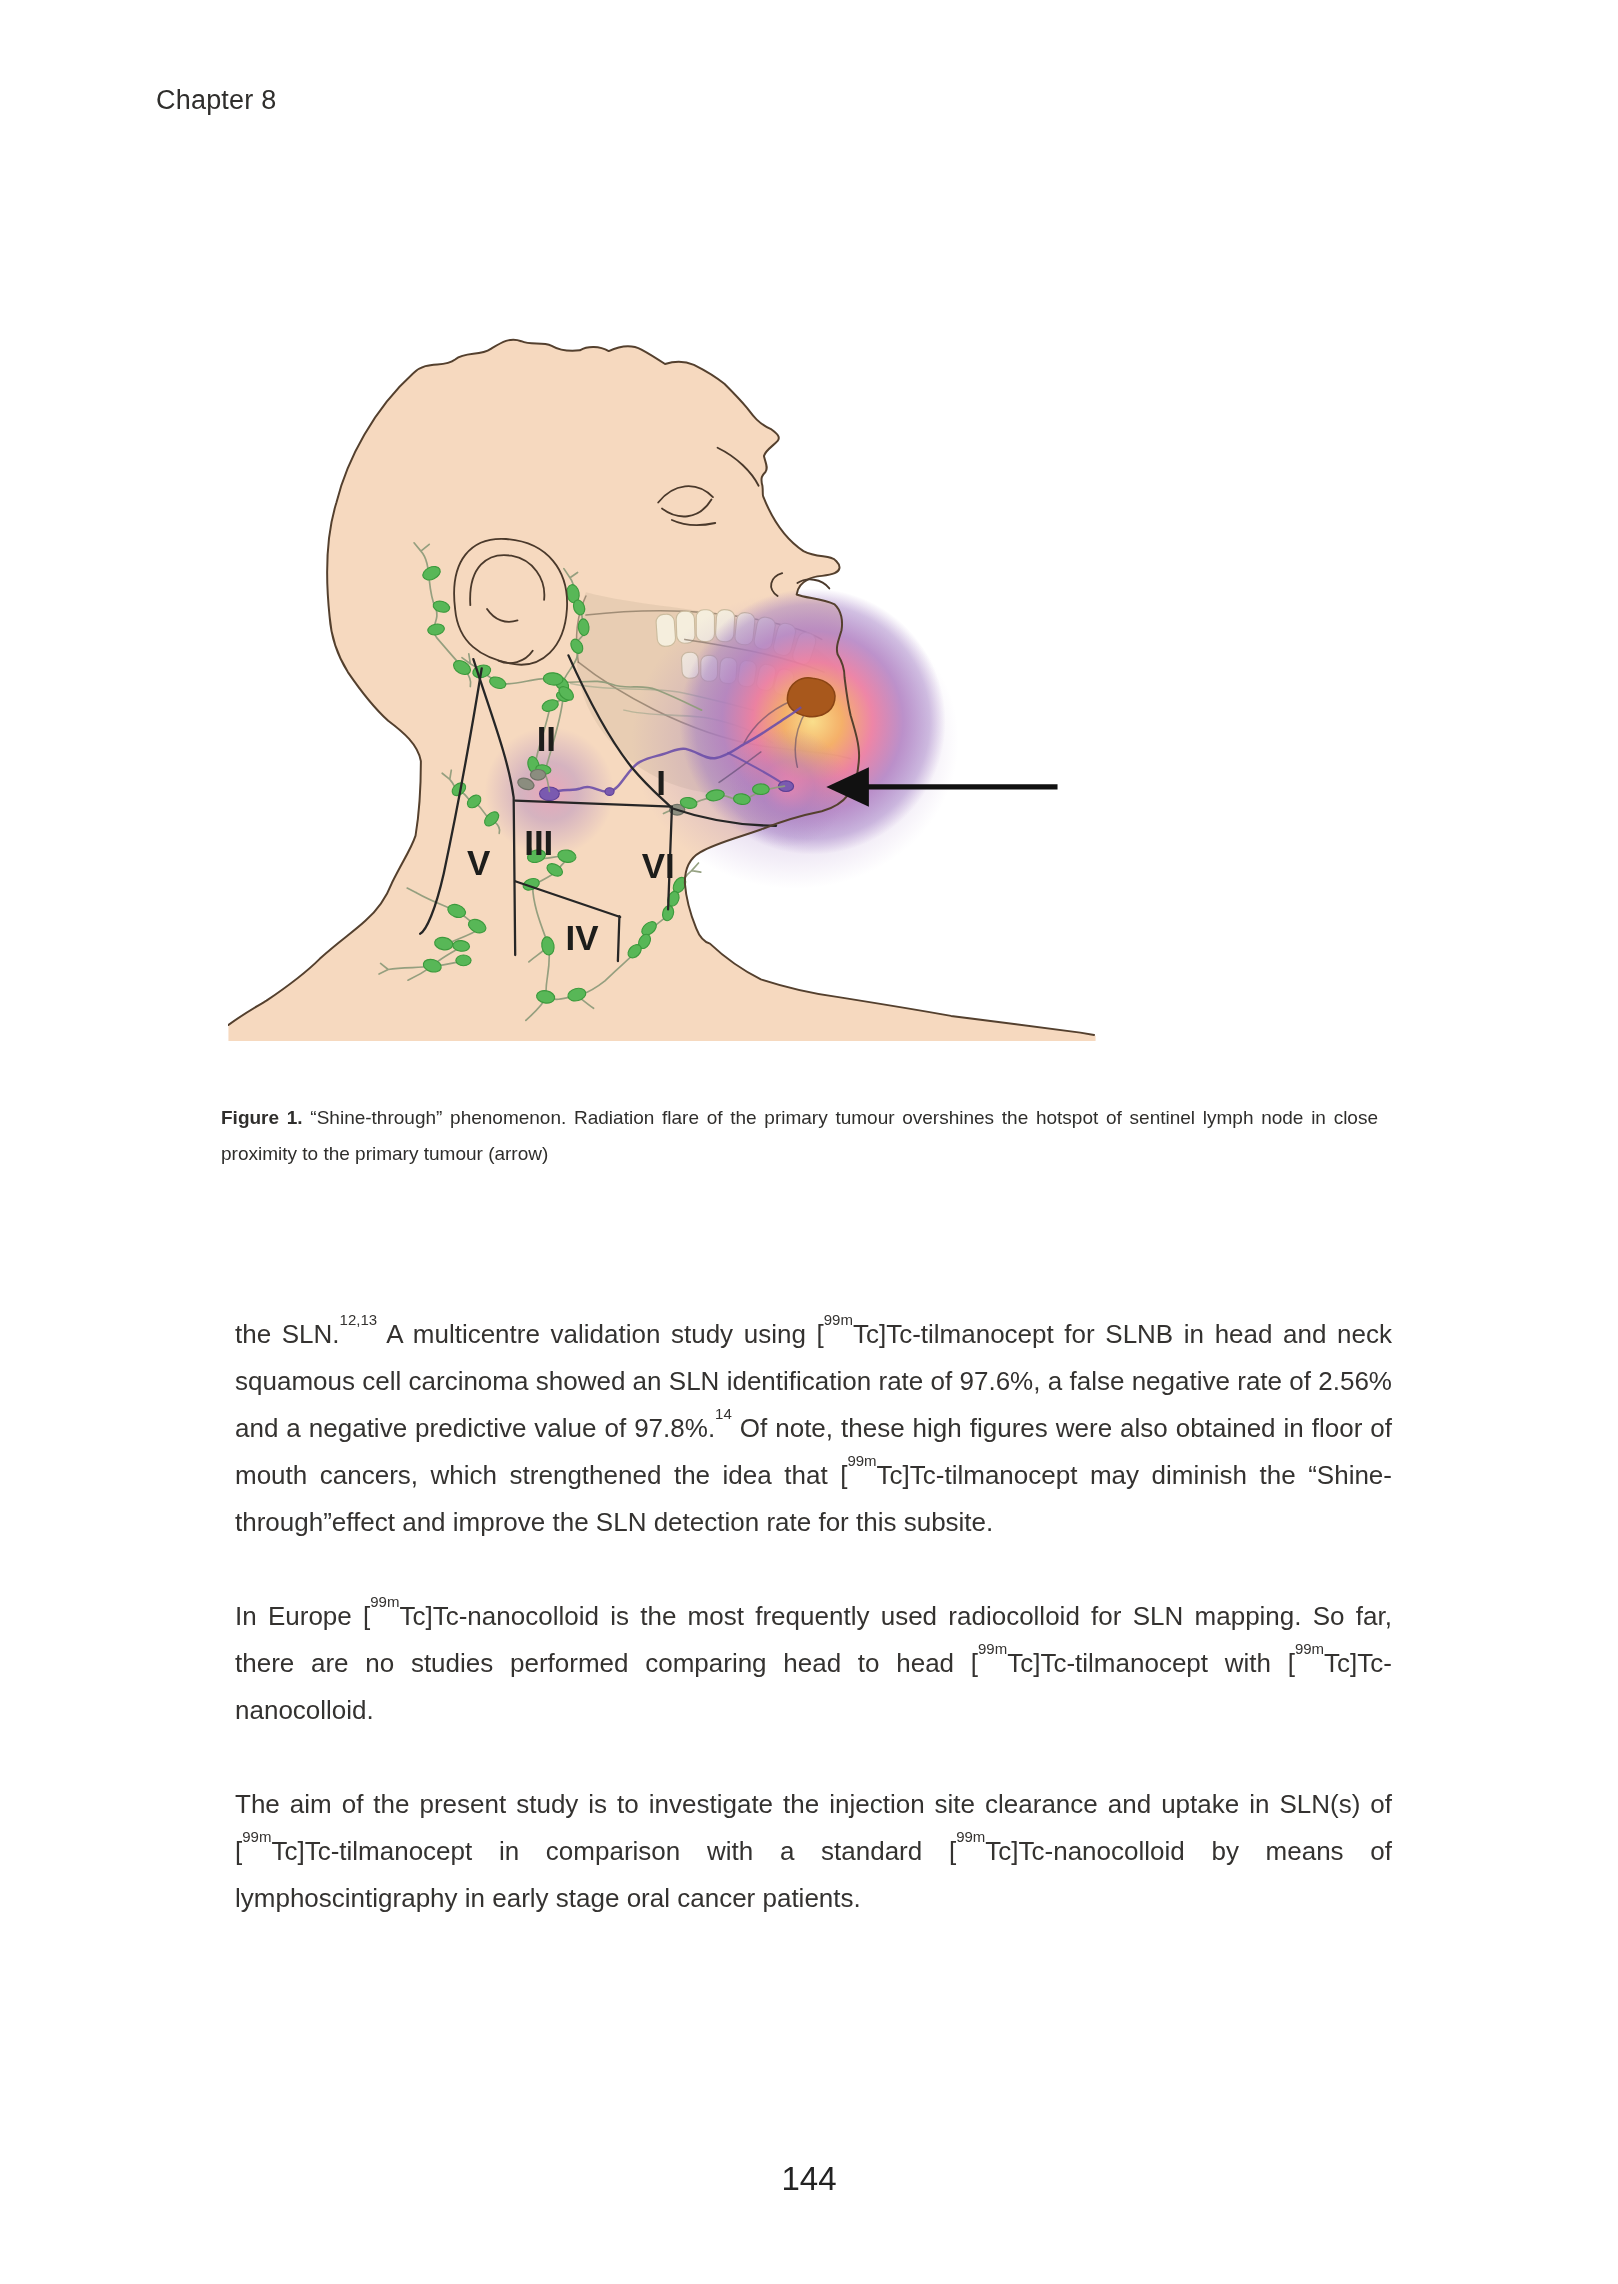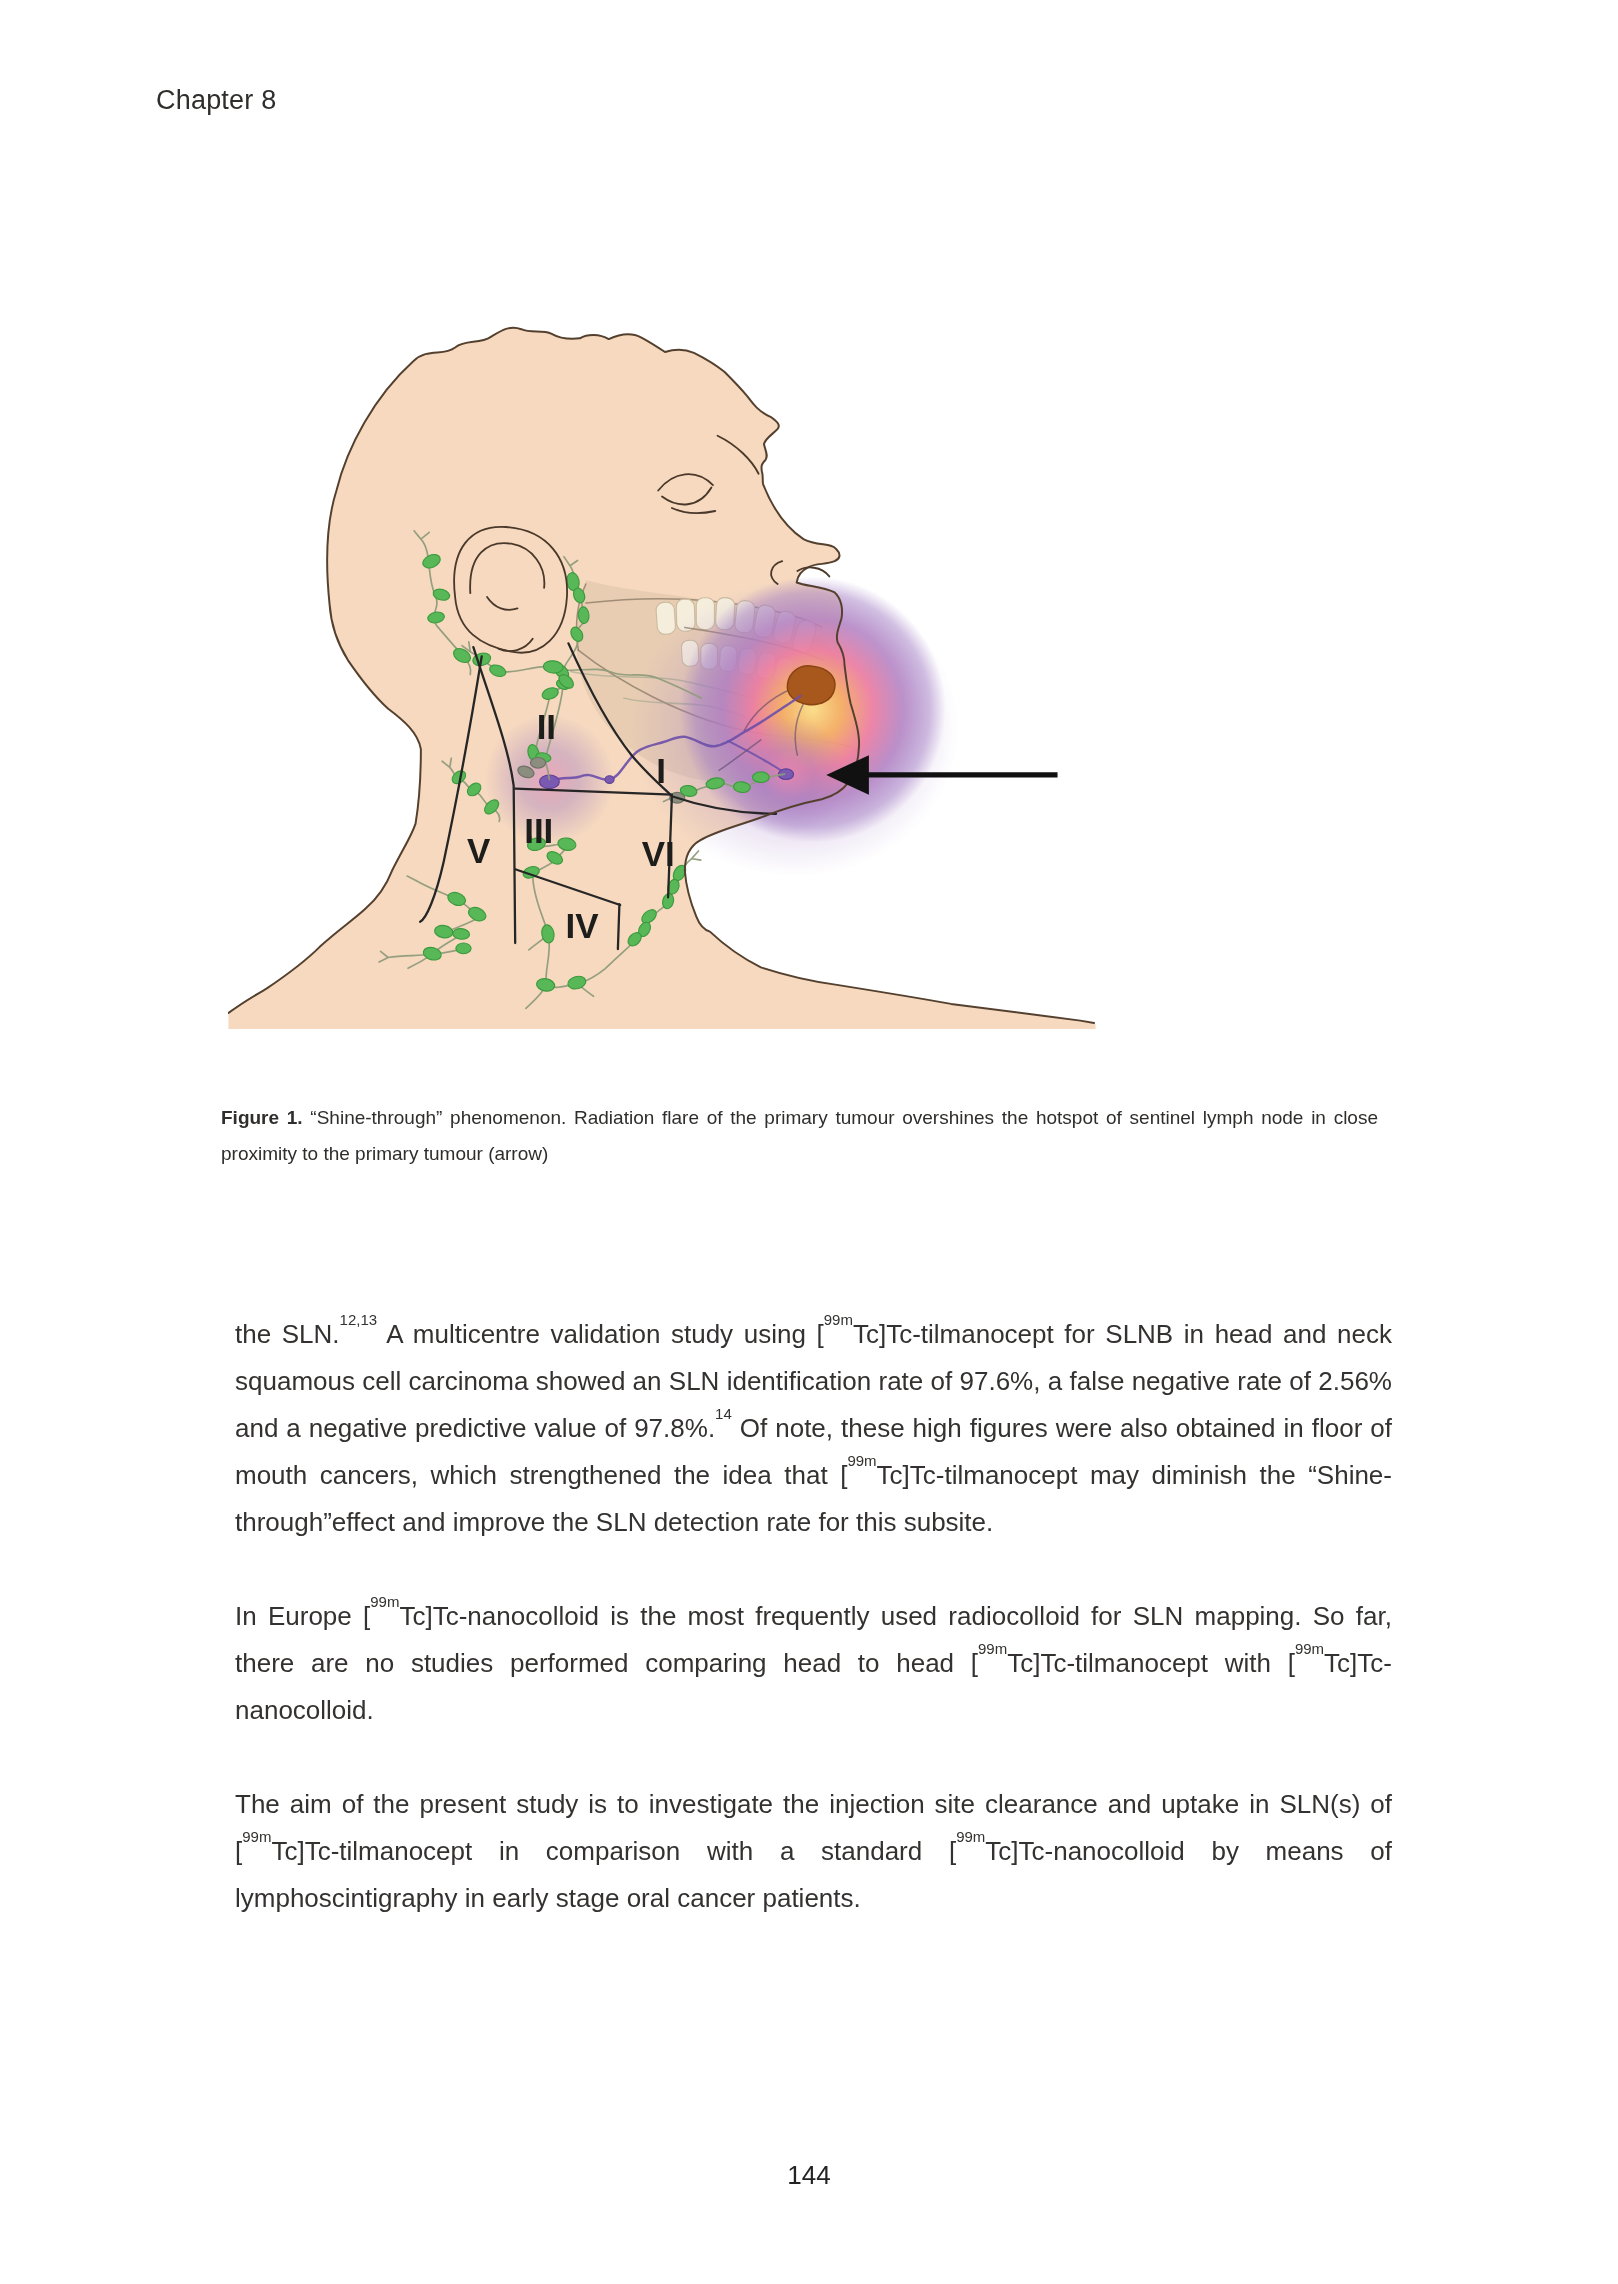--- a/index.html
+++ b/index.html
@@ -3,34 +3,34 @@
 <meta charset="utf-8">
 <style>
   html,body{margin:0;padding:0;background:#888;}
   .page{
     position:relative;width:1618px;height:2284px;background:#ffffff;
     font-family:"Liberation Sans",sans-serif;color:#343230;overflow:hidden;
   }
   .chapter-header{
     position:absolute;left:156px;top:85px;font-size:27px;color:#2f2e2c;letter-spacing:0.2px;
   }
-  .figure-wrap{position:absolute;left:228px;top:314px;width:868px;height:715px;}
+  .figure-wrap{position:absolute;left:228px;top:326px;width:868px;height:715px;}
   .figure-caption{
     position:absolute;left:221px;top:1081px;width:1157px;
     font-size:19px;line-height:36px;text-align:justify;color:#2f2e2c;
   }
   .figure-caption b{font-weight:bold;}
   .body-block{position:absolute;left:235px;top:1311px;width:1157px;}
   .body-para{
     margin:0 0 47px 0;font-size:26px;line-height:47px;text-align:justify;color:#343230;
   }
   .body-para sup{font-size:15px;line-height:0;position:relative;top:-0.55em;}
   .page-number{
     position:absolute;left:0;top:2160px;width:1618px;text-align:center;
-    font-size:26px;color:#232323;
+    font-size:33px;color:#232323;
   }
   svg text.region{font-family:"Liberation Sans",sans-serif;font-weight:600;font-size:46px;fill:#1d1d1b;text-anchor:middle;}
   .vessel{fill:none;stroke:#8f9c7b;stroke-width:2.2px;opacity:.95;stroke-linecap:round;}
   .vessel-faint{fill:none;stroke:#9aa587;stroke-width:2px;opacity:.6;stroke-linecap:round;}
   .vessel-dark{fill:none;stroke:#4f3f63;stroke-width:2px;opacity:.55;stroke-linecap:round;}
   .node{fill:#58b757;stroke:#3c9a3d;stroke-width:1.5px;}
   .node-grey{fill:#8b8d7f;stroke:#6f7165;stroke-width:1.5px;}
   .node-purple{fill:#7a5ab0;stroke:#5d3f96;stroke-width:1.5px;}
   .lvl{fill:none;stroke:#262626;stroke-width:3px;stroke-linecap:round;}
   .outline{fill:none;stroke:#54402e;stroke-width:2.6px;stroke-linecap:round;stroke-linejoin:round;}

